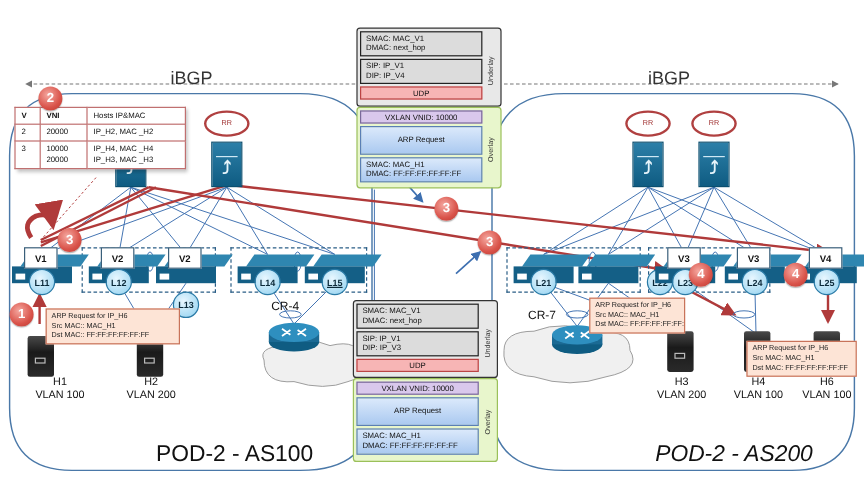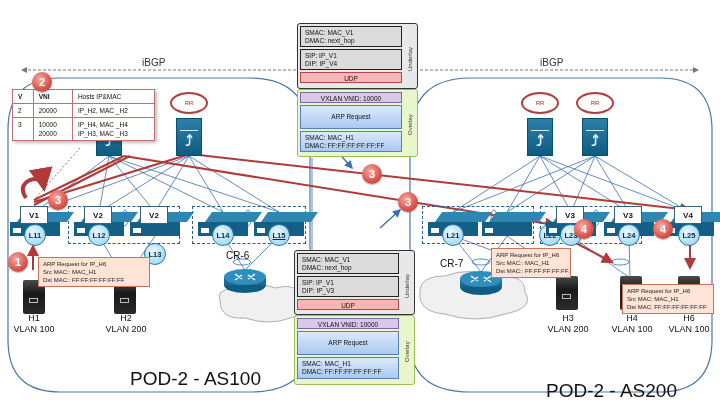--- a/index.html
+++ b/index.html
@@ -1,21 +1,21 @@
 <!DOCTYPE html>
 <html><head>
 <meta charset="utf-8">
 <style>
   html,body{margin:0;padding:0;background:#fff;}
   body{width:720px;height:405px;position:relative;overflow:hidden;font-family:"Liberation Sans",sans-serif;}
   #canvas{position:absolute;left:0;top:0;width:720px;height:405px;}
   .abs{position:absolute;}
   .lbl{font-family:"Liberation Sans",sans-serif;color:#111;}
   .pod-title{font-size:19px;color:#111;}
-  .ibgp{font-size:10px;color:#333;}
+  .ibgp{font-size:15px;color:#333;}
   .host-label{font-size:9px;text-align:center;width:60px;line-height:11px;color:#111;}
   .cr-label{font-size:10px;color:#111;}
   .rr{width:38px;height:22px;border:2px solid #b04040;border-radius:50%;font-size:6px;color:#a03030;display:flex;align-items:center;justify-content:center;box-sizing:border-box;background:#fff;}
   .spine{width:26px;height:38px;background:linear-gradient(#2c7fa8,#0f5c82);border:1px solid #0b4f70;box-sizing:border-box;}
   .spine::before{content:"";position:absolute;left:3px;top:3px;width:18px;height:8px;border-bottom:1px solid #cfe8f5;}
   .spine .glyph{position:absolute;left:0;right:0;top:14px;text-align:center;color:#e6f4fb;font-size:15px;line-height:16px;font-weight:bold;}
   .leaf{width:50px;height:24px;}
   .leaf .top{position:absolute;left:0;top:0;width:50px;height:10px;background:#2f86b0;transform:skewX(-35deg);transform-origin:left bottom;left:7px;}
   .leaf .front{position:absolute;left:0;top:10px;width:50px;height:14px;background:#145f86;}
   .leaf .port{position:absolute;left:3px;top:16px;width:8px;height:5px;background:#fff;}
@@ -124,21 +124,21 @@
     <ellipse cx="242" cy="262" rx="9" ry="3"></ellipse>
     <ellipse cx="481" cy="262" rx="9" ry="3"></ellipse>
     <ellipse cx="620" cy="262" rx="9" ry="3"></ellipse>
   </g>
 </svg>
 
 <div class="abs lbl ibgp" style="left:142px;top:57px;">iBGP</div>
 <div class="abs lbl ibgp" style="left:540px;top:57px;">iBGP</div>
 
 <div class="abs pod-title" style="left:130px;top:368px;">POD-2 - AS100</div>
-<div class="abs pod-title" style="left:546px;top:380px;">POD-2 - AS200</div>
+<div class="abs pod-title" style="left:546px;top:368px;font-style:italic;">POD-2 - AS200</div>
 
 <div class="abs rr" style="left:90px;top:92px;">RR</div>
 <div class="abs rr" style="left:170px;top:92px;">RR</div>
 <div class="abs rr" style="left:521px;top:92px;">RR</div>
 <div class="abs rr" style="left:576px;top:92px;">RR</div>
 
 <div class="abs spine" style="left:96px;top:118px;">
     <div class="glyph">⤴</div>
   </div>
 <div class="abs spine" style="left:176px;top:118px;">
@@ -264,30 +264,30 @@
   <rect x="2" y="9" width="42" height="8" fill="#1b6a94"></rect>
   <ellipse cx="23" cy="9" rx="21" ry="8" fill="#2e8fbf"></ellipse>
   <path d="M13,6 L20,11 M33,6 L26,11 M13,12 L20,7 M33,12 L26,7" stroke="#fff" stroke-width="1.5"></path>
 </svg>
 <svg class="abs" style="left:458px;top:270px;" width="46" height="26">
   <ellipse cx="23" cy="17" rx="21" ry="8" fill="#0f5c82"></ellipse>
   <rect x="2" y="9" width="42" height="8" fill="#1b6a94"></rect>
   <ellipse cx="23" cy="9" rx="21" ry="8" fill="#2e8fbf"></ellipse>
   <path d="M13,6 L20,11 M33,6 L26,11 M13,12 L20,7 M33,12 L26,7" stroke="#fff" stroke-width="1.5"></path>
 </svg>
-<div class="abs cr-label" style="left:226px;top:250px;">CR-6</div>
+<div class="abs cr-label" style="left:226px;top:250px;">CR-4</div>
 <div class="abs cr-label" style="left:440px;top:258px;">CR-7</div>
 
 <div class="abs host" style="left:23px;top:280px;"></div>
 <div class="abs host" style="left:114px;top:280px;"></div>
 <div class="abs host" style="left:556px;top:276px;"></div>
 <div class="abs host" style="left:620px;top:276px;"></div>
 <div class="abs host" style="left:678px;top:276px;"></div>
 
-<div class="abs host-label" style="left:4px;top:313px;">
+<div class="abs host-label" style="left:20px;top:313px;">
     <div>H1</div>
     <div>VLAN 100</div>
   </div>
 <div class="abs host-label" style="left:96px;top:313px;">
     <div>H2</div>
     <div>VLAN 200</div>
   </div>
 <div class="abs host-label" style="left:538px;top:313px;">
     <div>H3</div>
     <div>VLAN 200</div>

